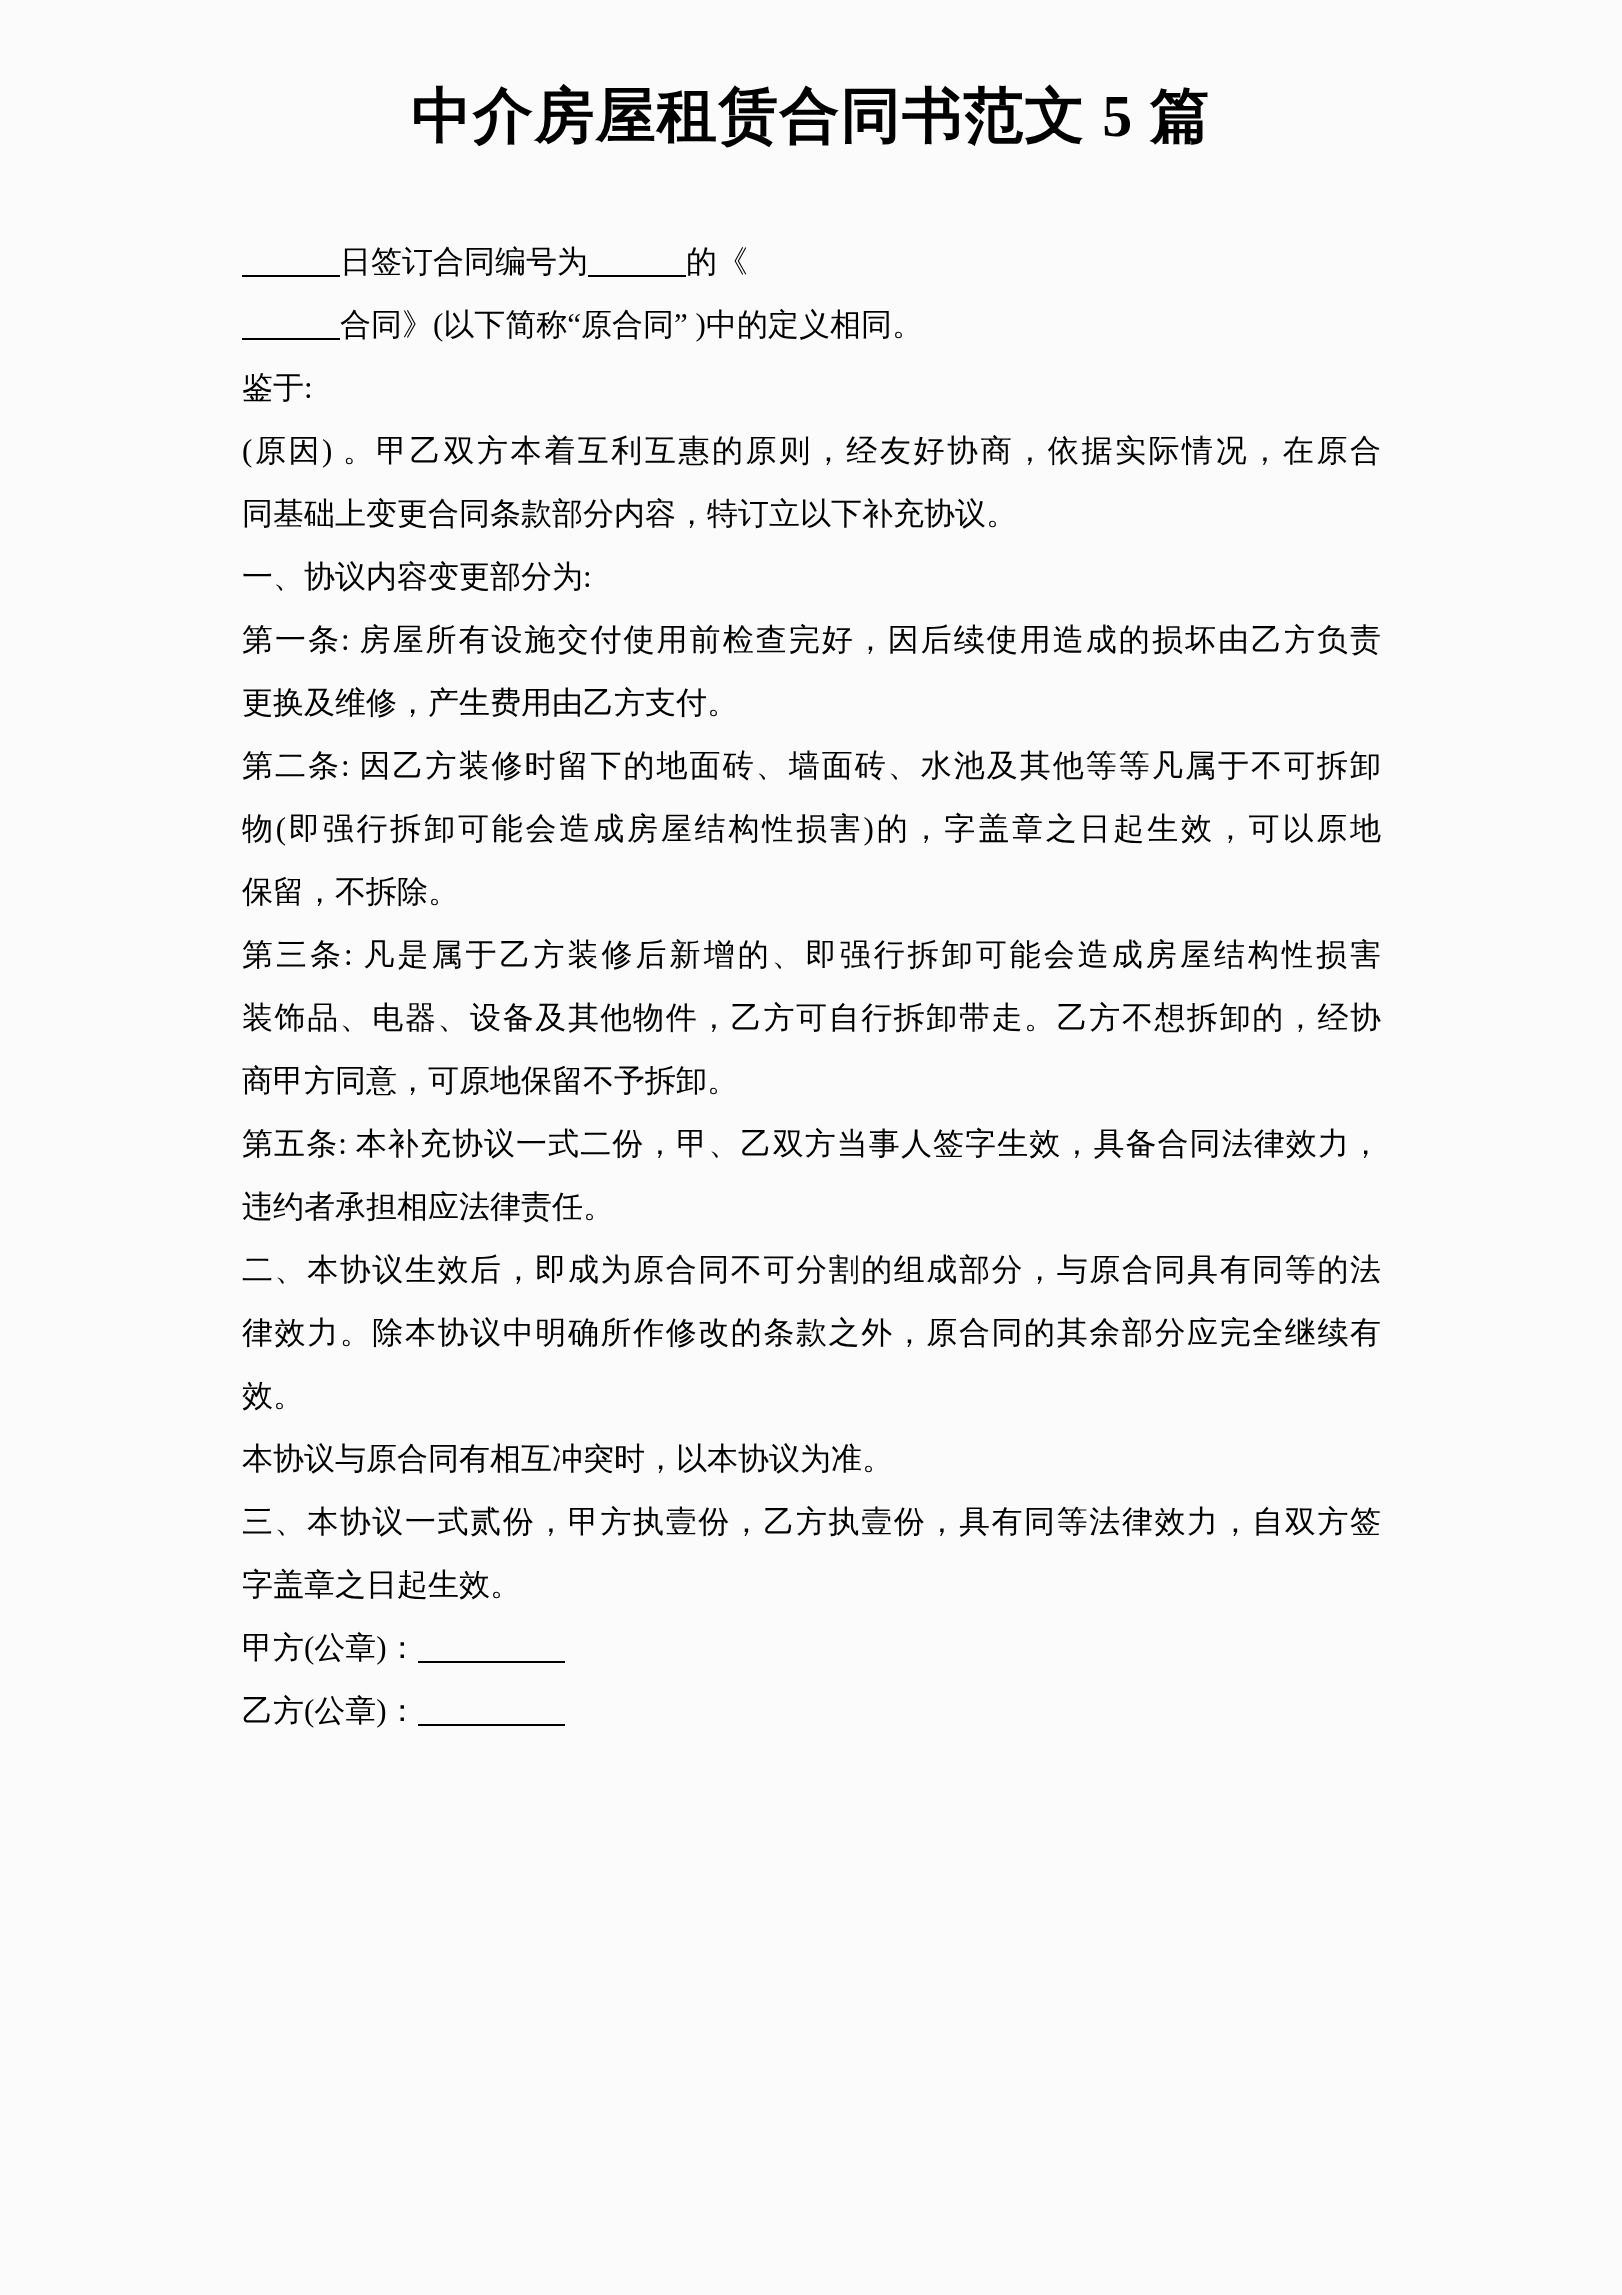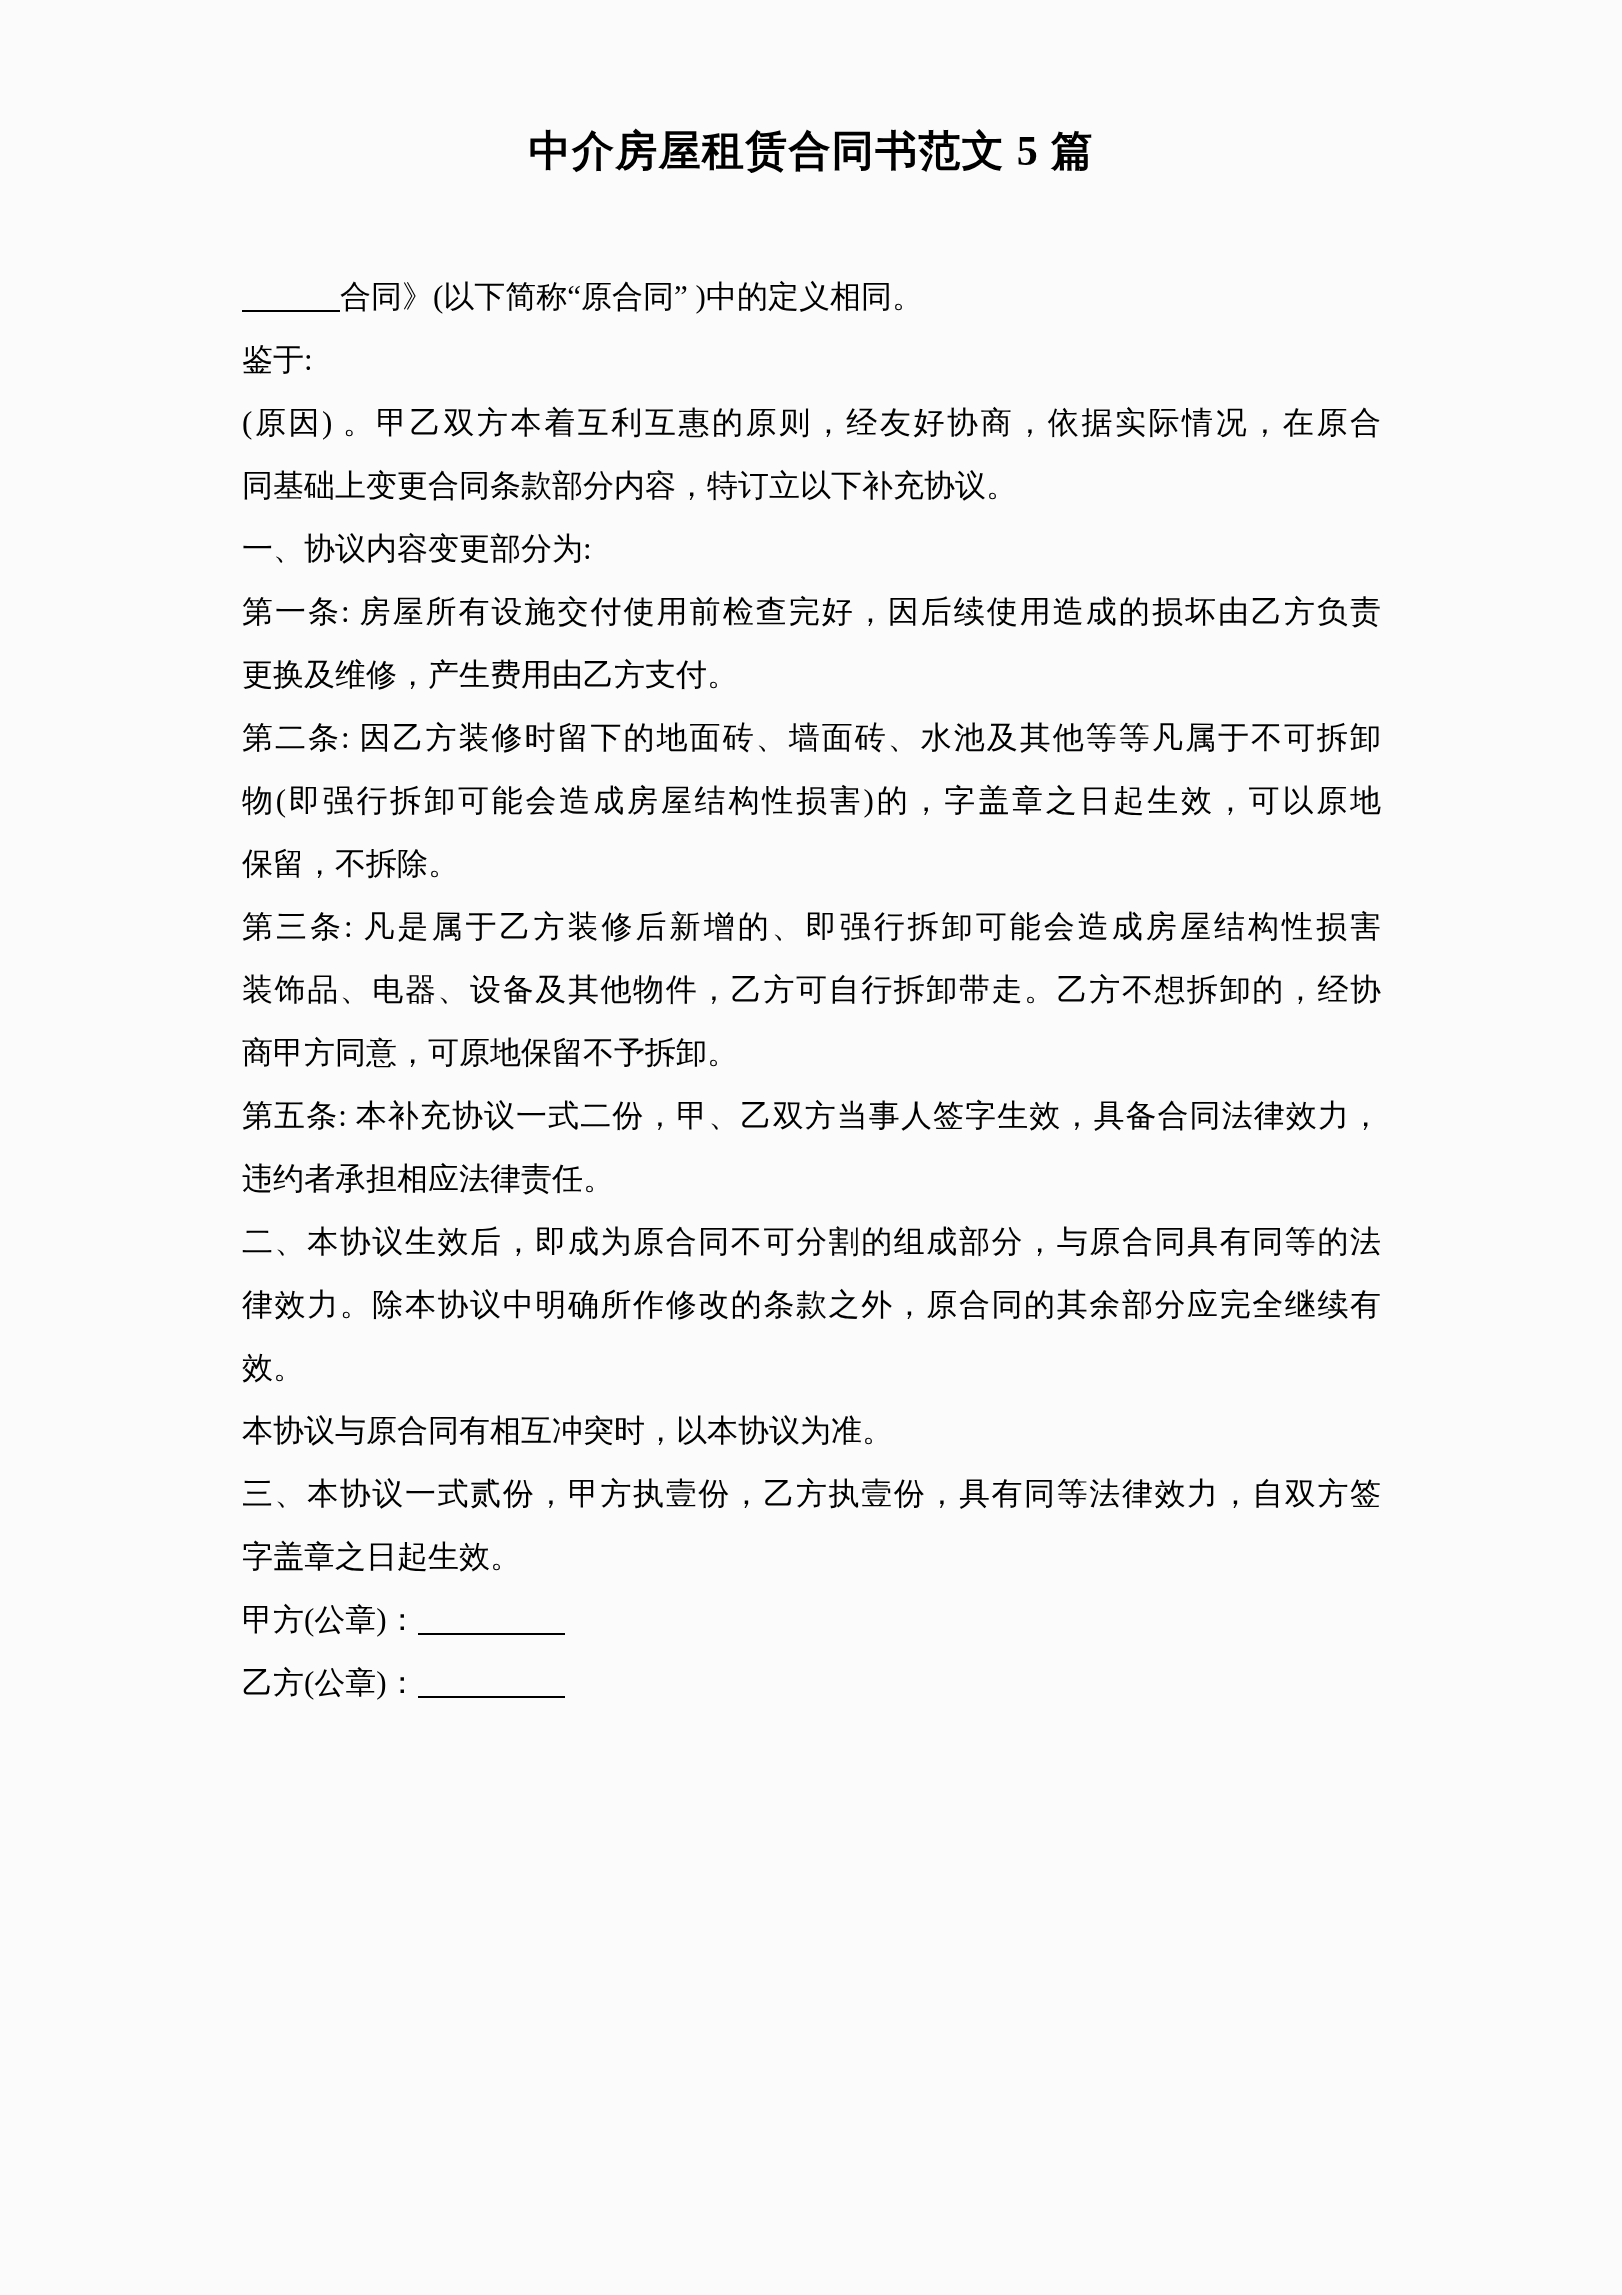--- a/index.html
+++ b/index.html
@@ -10,25 +10,25 @@
   .page {
     position: relative;
     width: 1623px;
     height: 2295px;
     background: #fbfbfb;
     overflow: hidden;
     color: #000000;
     font-family: "Liberation Serif", "DejaVu Serif", serif;
   }
   .doc-title {
-    margin-top: 119px;
+    margin-top: 84px;
     height: 65px;
     line-height: 65px;
     text-align: center;
-    font-size: 42px;
+    font-size: 60px;
     font-weight: 700;
     letter-spacing: 1.3px;
     white-space: nowrap;
   }
   .doc-body {
     margin: 81px 242px 0 242px;
   }
   .line {
     height: 63px;
     line-height: 63px;
@@ -49,20 +49,21 @@
     border-bottom: 2px solid #000000;
     vertical-align: -5.2px;
   }
 </style>
 </head>
 <body>
 
 <div class="page">
   <div class="doc-title">中介房屋租赁合同书范文 5 篇</div>
   <div class="doc-body">
+      <div class="line"><span class="blank" style="width: 98px;"></span><span>日签订合同编号为</span><span class="blank" style="width: 98px;"></span><span>的《</span></div>
       <div class="line"><span class="blank" style="width: 98px;"></span><span>合同》(以下简称“原合同” )中的定义相同。</span></div>
       <div class="line"><span>鉴于:</span></div>
       <div class="line fill"><span>(原因) 。甲乙双方本着互利互惠的原则，经友好协商，依据实际情况，在原合</span></div>
       <div class="line"><span>同基础上变更合同条款部分内容，特订立以下补充协议。</span></div>
       <div class="line"><span>一、协议内容变更部分为:</span></div>
       <div class="line fill"><span>第一条: 房屋所有设施交付使用前检查完好，因后续使用造成的损坏由乙方负责</span></div>
       <div class="line"><span>更换及维修，产生费用由乙方支付。</span></div>
       <div class="line fill"><span>第二条: 因乙方装修时留下的地面砖、墙面砖、水池及其他等等凡属于不可拆卸</span></div>
       <div class="line fill"><span>物(即强行拆卸可能会造成房屋结构性损害)的，字盖章之日起生效，可以原地</span></div>
       <div class="line"><span>保留，不拆除。</span></div>

